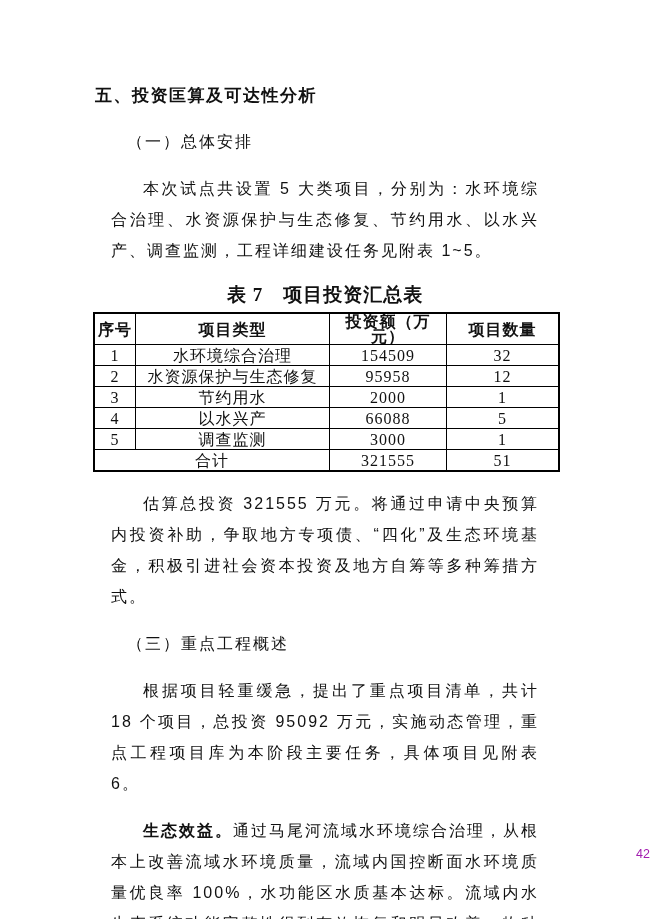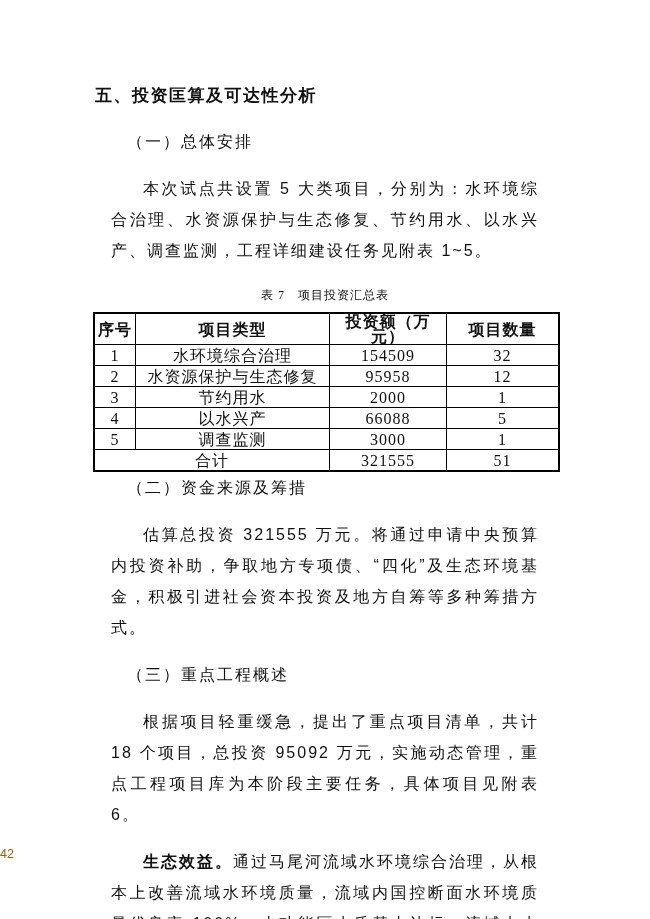--- a/index.html
+++ b/index.html
@@ -36,22 +36,22 @@
     text-indent: 32px;
     text-align: justify;
     text-justify: inter-character;
     letter-spacing: 2px;
   }
   .lead { font-weight: bold; }
   .table-caption {
     margin: 2px 0 4px 0;
     text-align: center;
     font-family: "Liberation Serif", serif;
-    font-weight: normal;
-    font-size: 12px;
+    font-weight: bold;
+    font-size: 19px;
     line-height: 26px;
     letter-spacing: 1px;
   }
   table.invest {
     border-collapse: collapse;
     table-layout: fixed;
     width: 464px;
     margin-left: -2px;
     border: 2px solid #000000;
   }
@@ -74,23 +74,23 @@
   }
   .col-no { width: 40px; }
   .col-type { width: 193px; }
   .col-amount { width: 116px; }
   .col-count { width: 111px; }
   .page-number {
     position: absolute;
     left: 0;
     right: 0;
     bottom: 58px;
-    text-align: left;
+    text-align: right;
     font-size: 12.5px;
-    color: #a16207;
+    color: #a21caf;
   }
 </style>
 </head>
 <body>
 
 <div class="page">
 
   <h1 class="doc-heading">五、投资匡算及可达性分析</h1>
 
   <h2 class="sec-title">（一）总体安排</h2>
@@ -139,21 +139,20 @@
         <td class="num">1</td>
       </tr>
       <tr>
         <td colspan="2">合计</td>
         <td class="num">321555</td>
         <td class="num">51</td>
       </tr>
     </tbody>
   </table>
 
-  <h2 class="sec-title">（二）资金来源及筹措</h2>
   <p class="para">估算总投资 321555 万元。将通过申请中央预算内投资补助，争取地方专项债、“四化”及生态环境基金，积极引进社会资本投资及地方自筹等多种筹措方式。</p>
 
   <h2 class="sec-title">（三）重点工程概述</h2>
   <p class="para">根据项目轻重缓急，提出了重点项目清单，共计 18 个项目，总投资 95092 万元，实施动态管理，重点工程项目库为本阶段主要任务，具体项目见附表 6。</p>
 
   <p class="para"><strong class="lead">生态效益。</strong><span>通过马尾河流域水环境综合治理，从根本上改善流域水环境质量，流域内国控断面水环境质量优良率 100%，水功能区水质基本达标。流域内水生态系统功能完整性得到有效恢复和明显改善，物种多样性、遗传多样性和生态</span></p>
 
   <div class="page-number">42</div>
 
 </div>

